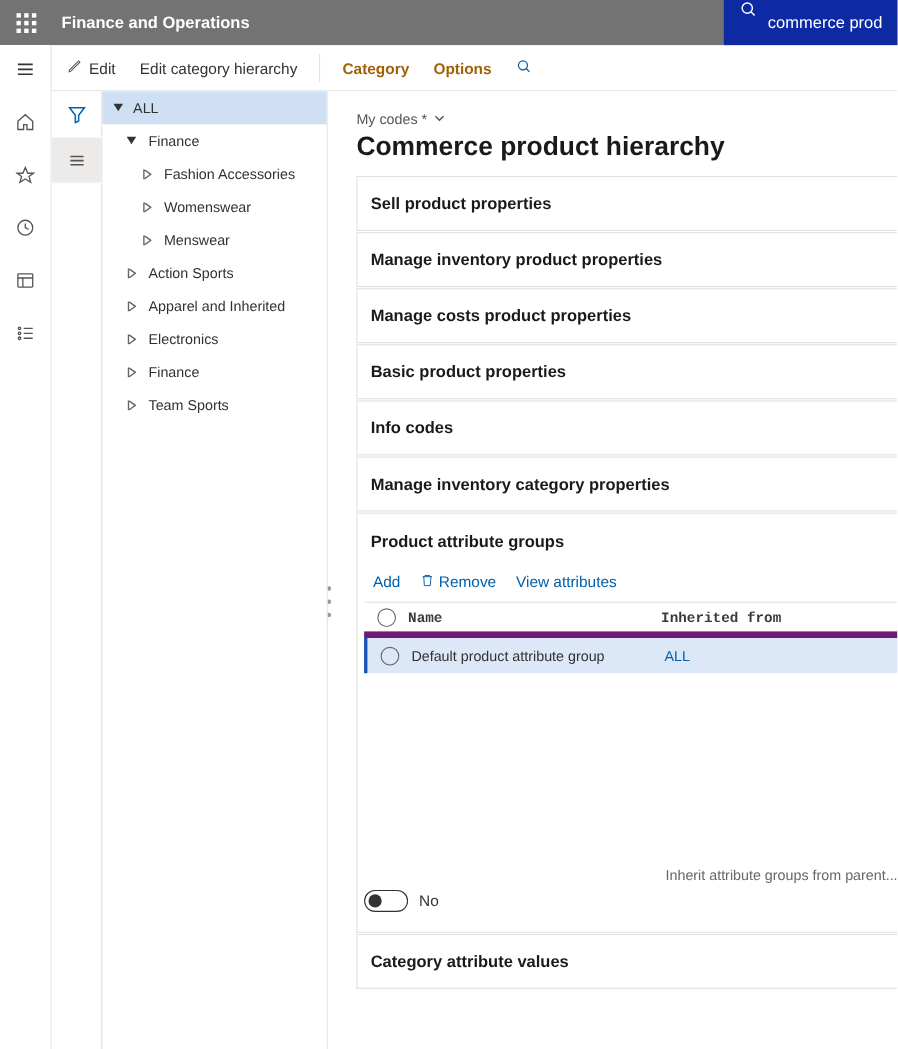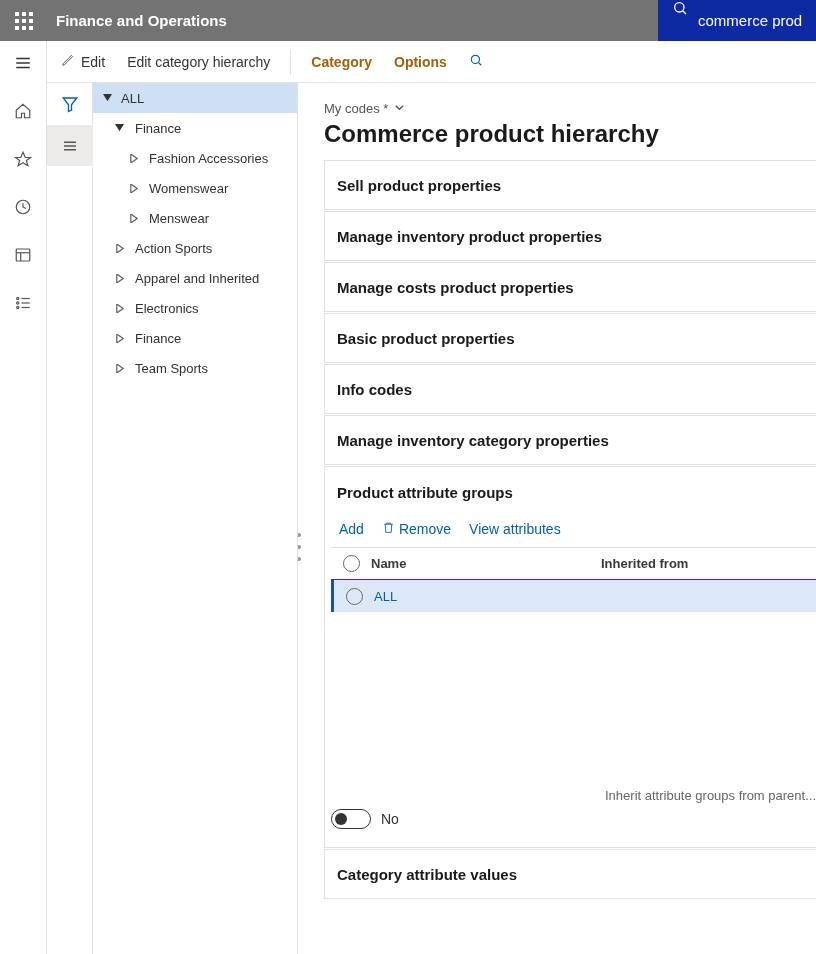--- a/index.html
+++ b/index.html
@@ -68,21 +68,21 @@
   .pag-actions .act { display:flex; align-items:center; gap:4px; cursor:pointer; }
   .pag-actions svg { width:13px; height:13px; }
 
   .grid { border-top:1px solid #e1e1e1; margin:0 0 0 6px; }
   .grid-row { display:flex; align-items:center; height:32px; }
   .grid-row.sel { background:#dce7f7; border-left:3px solid #1450b8; }
   .grid-row .chk { width:40px; display:flex; align-items:center; justify-content:center; }
   .grid-row .chk .circle { width:17px; height:17px; border:1.5px solid #666; border-radius:50%; }
   .grid-row .col-name { width:230px; font-size:13px; }
   .grid-row .col-inh { font-size:13px; color:#0060ac; }
-  .grid-row.head { font-weight:600; color:#3b3a39; border-bottom:1px solid #701a75; }
+  .grid-row.head { font-weight:600; color:#3b3a39; border-bottom:6px solid #701a75;font-family:Liberation Mono, monospace; }
   .grid-row.head .col-inh { color:#3b3a39; }
   .grid-body { height:190px; border-bottom:1px solid #fff; }
 
   .inherit-block { padding:18px 0 18px 6px; }
   .inherit-label { font-size:13px; color:#666; margin-bottom:6px;text-align:right; }
   .toggle-row { display:flex; align-items:center; gap:10px; }
   .toggle { width:40px; height:20px; border:1px solid #333; border-radius:10px; position:relative; background:#fff; }
   .toggle::after { content:""; position:absolute; left:3px; top:3px; width:12px; height:12px; background:#333; border-radius:50%; }
   .toggle-val { font-size:14px; }
 
@@ -358,20 +358,21 @@
                   <div class="circle"></div>
                 </div>
               <div class="col-name">Name</div>
               <div class="col-inh">Inherited from</div>
             </div>
             <div class="grid-body">
               <div class="grid-row sel">
                 <div class="chk">
                     <div class="circle"></div>
                   </div>
+                <div class="col-name">Default product attribute group</div>
                 <div class="col-inh">ALL</div>
               </div>
             </div>
           </div>
           <div class="inherit-block">
             <div class="inherit-label">Inherit attribute groups from parent...</div>
             <div class="toggle-row">
               <div class="toggle"></div>
               <div class="toggle-val">No</div>
             </div>

